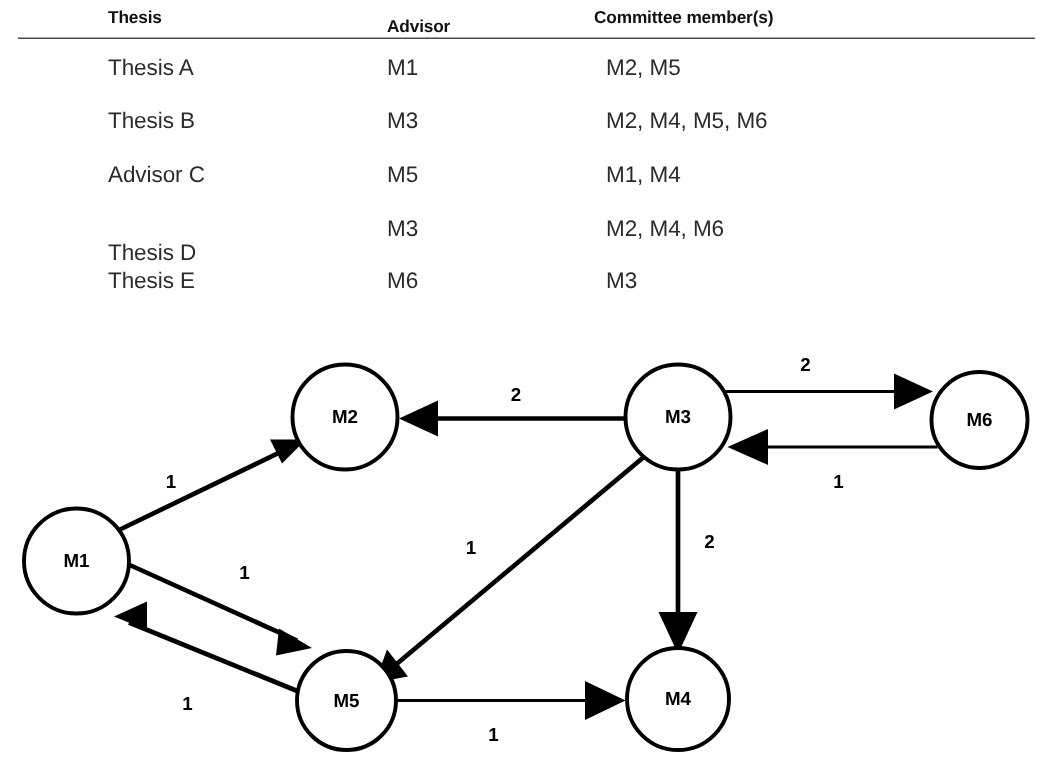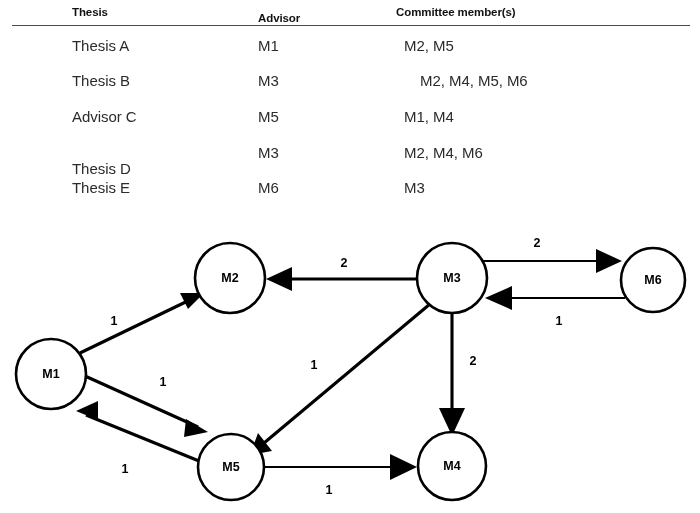--- a/index.html
+++ b/index.html
@@ -108,21 +108,21 @@
   <div class="th-cell th-comm" style="top:6px;">Committee member(s)</div>
 
   <div id="table-rule"></div>
 
   <div class="td-cell col-thesis" style="top:37px;">Thesis A</div>
   <div class="td-cell col-advisor" style="top:37px;">M1</div>
   <div class="td-cell col-comm" style="top:37px;">M2, M5</div>
 
   <div class="td-cell col-thesis" style="top:72px;">Thesis B</div>
   <div class="td-cell col-advisor" style="top:72px;">M3</div>
-  <div class="td-cell col-comm" style="top:72px;margin-left:16px;">M2, M4, M5, M6</div>
+  <div class="td-cell col-comm" style="top:72px;">M2, M4, M5, M6</div>
 
   <div class="td-cell col-thesis" style="top:108px;">Advisor C</div>
   <div class="td-cell col-advisor" style="top:108px;">M5</div>
   <div class="td-cell col-comm" style="top:108px;">M1, M4</div>
 
   <div class="td-cell col-thesis" style="top:160px;">Thesis D</div>
   <div class="td-cell col-advisor" style="top:144px;">M3</div>
   <div class="td-cell col-comm" style="top:144px;">M2, M4, M6</div>
 
   <div class="td-cell col-thesis" style="top:179px;">Thesis E</div>

